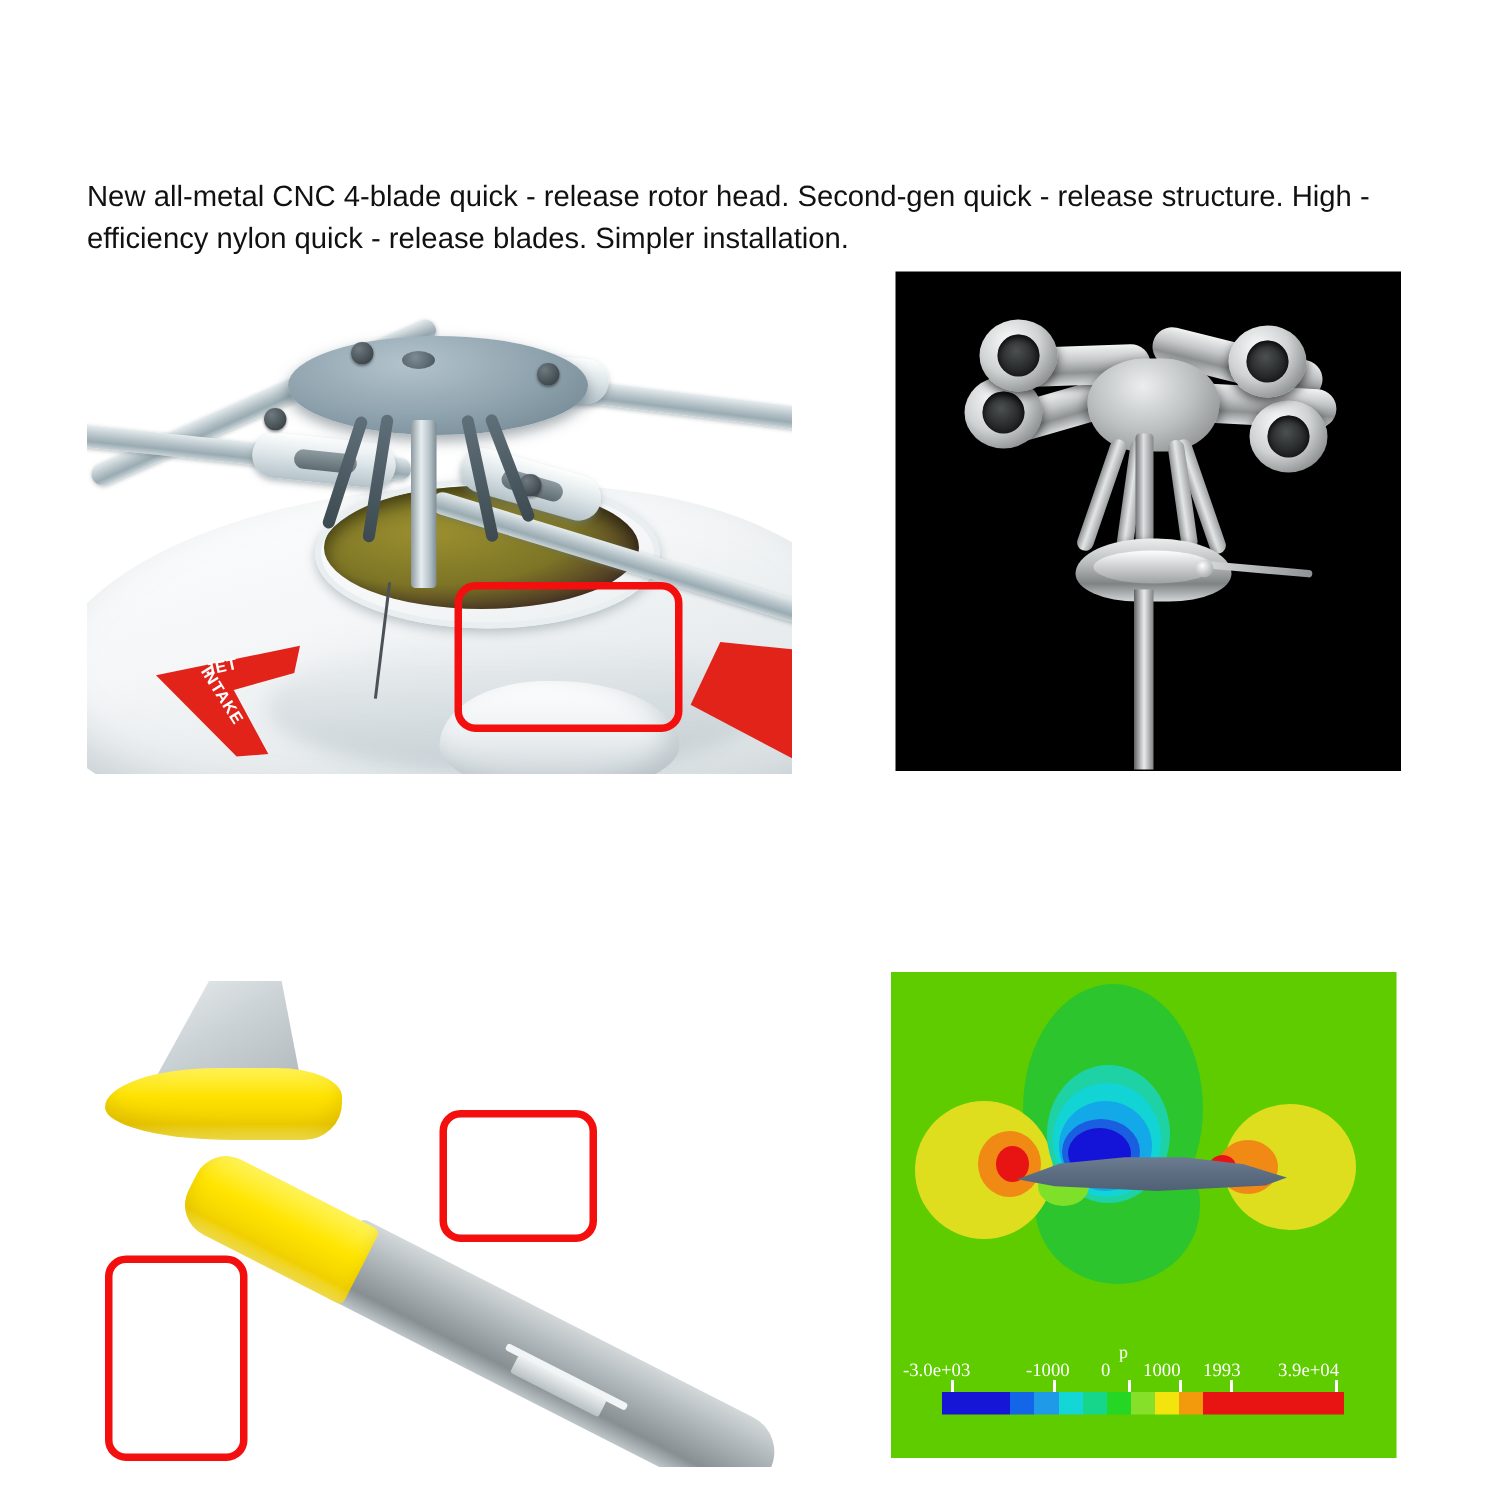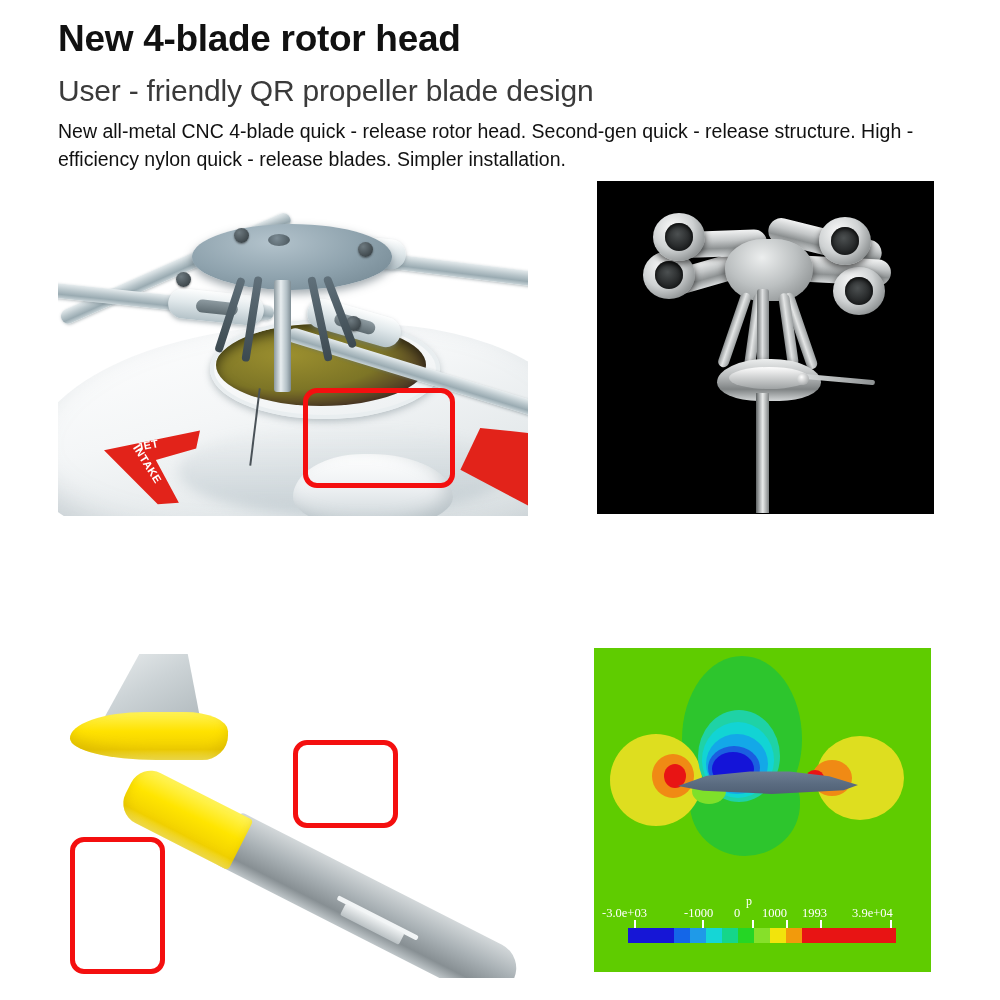--- a/index.html
+++ b/index.html
@@ -324,22 +324,20 @@
   }
   .ctick{position:absolute;top:272px;width:2px;height:9px;background:#ffffff;}
   .ct0{left:40px;} .ct1{left:108px;} .ct2{left:158px;}
   .ct3{left:192px;} .ct4{left:226px;} .ct5{left:296px;}
 </style>
 </head>
 <body>
 
 <div class="page">
 
-  <div class="h1">New 4-blade rotor head</div>
-  <div class="h2">User - friendly QR propeller blade design</div>
   <div class="body1">New all-metal CNC 4-blade quick - release rotor head. Second-gen quick - release structure. High - efficiency nylon quick - release blades. Simpler installation.</div>
 
   <div class="panel" id="photo-rotor-installed">
     <div class="sky"></div>
     <div class="fuselage"></div>
     <div class="fuselage-shade"></div>
     <div class="nose-tube"></div>
     <div class="hatch"></div>
     <div class="hatch-rim"></div>
 

